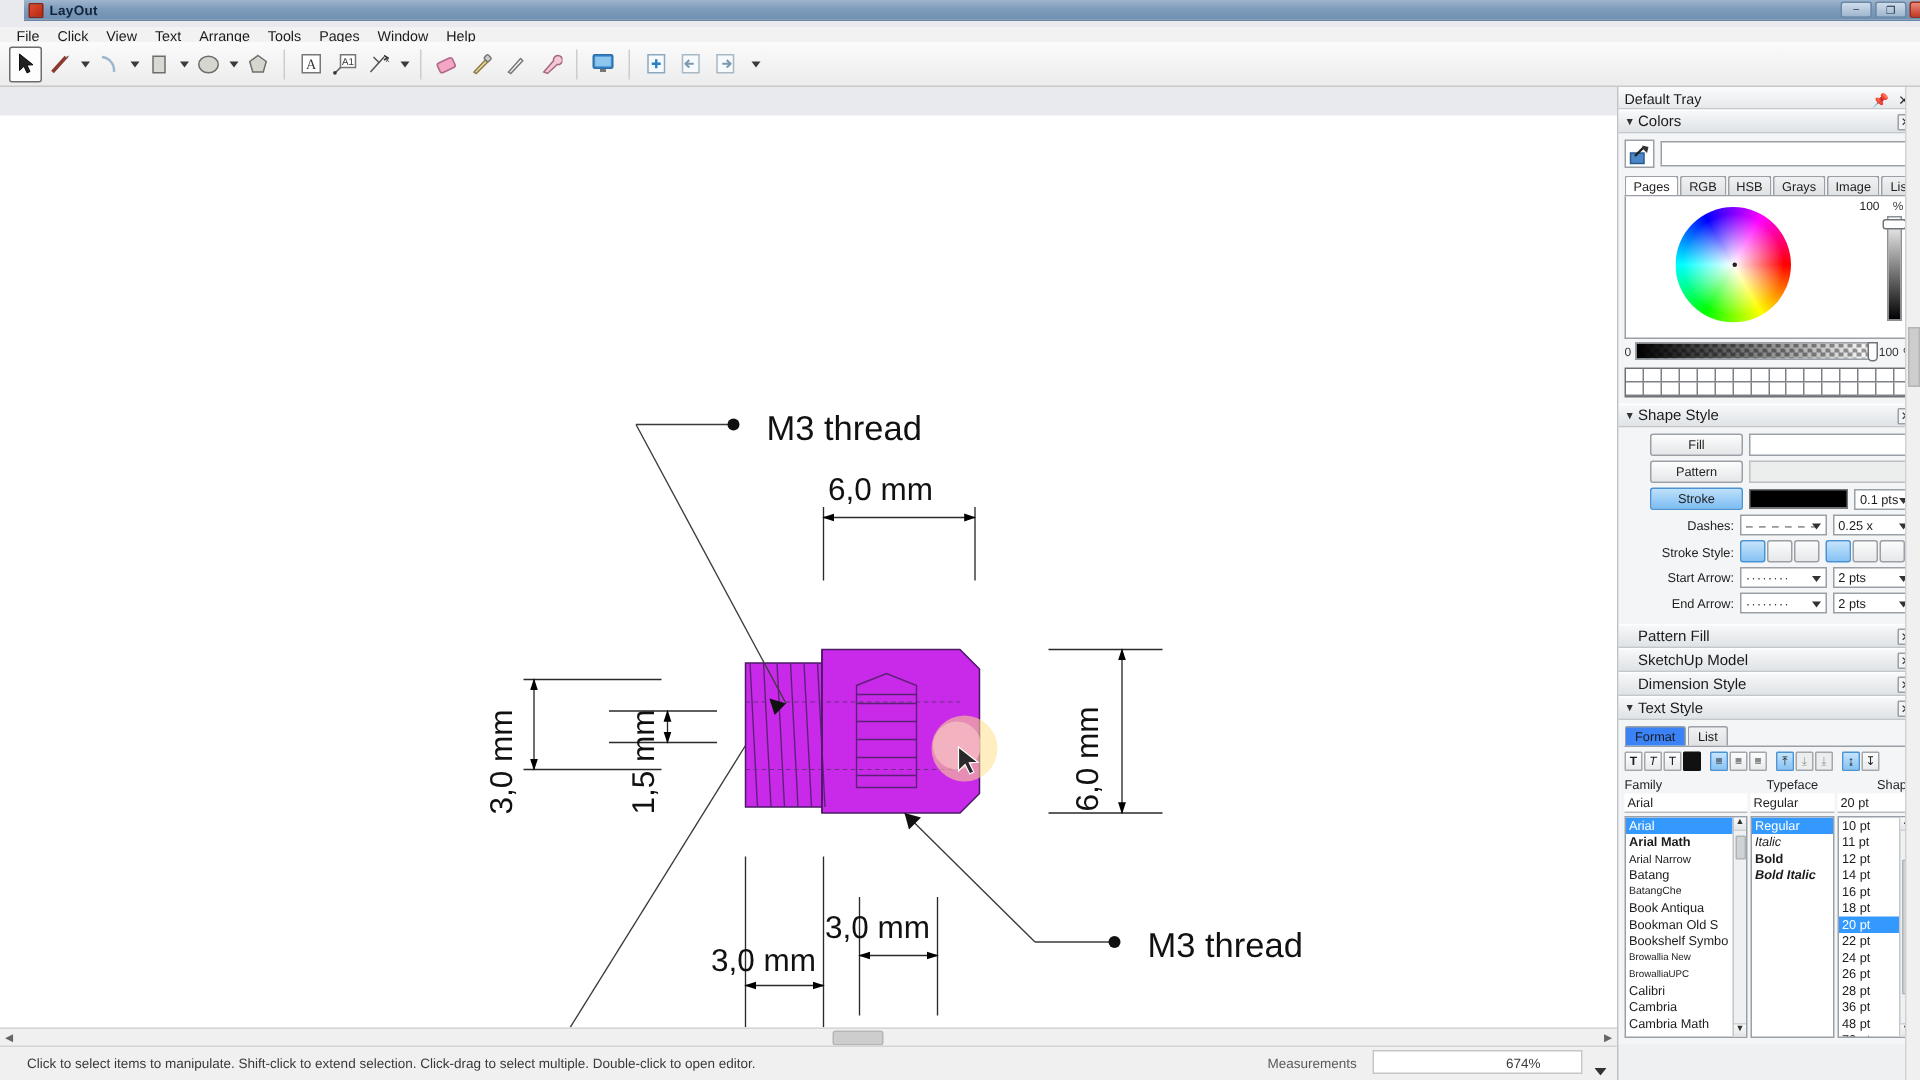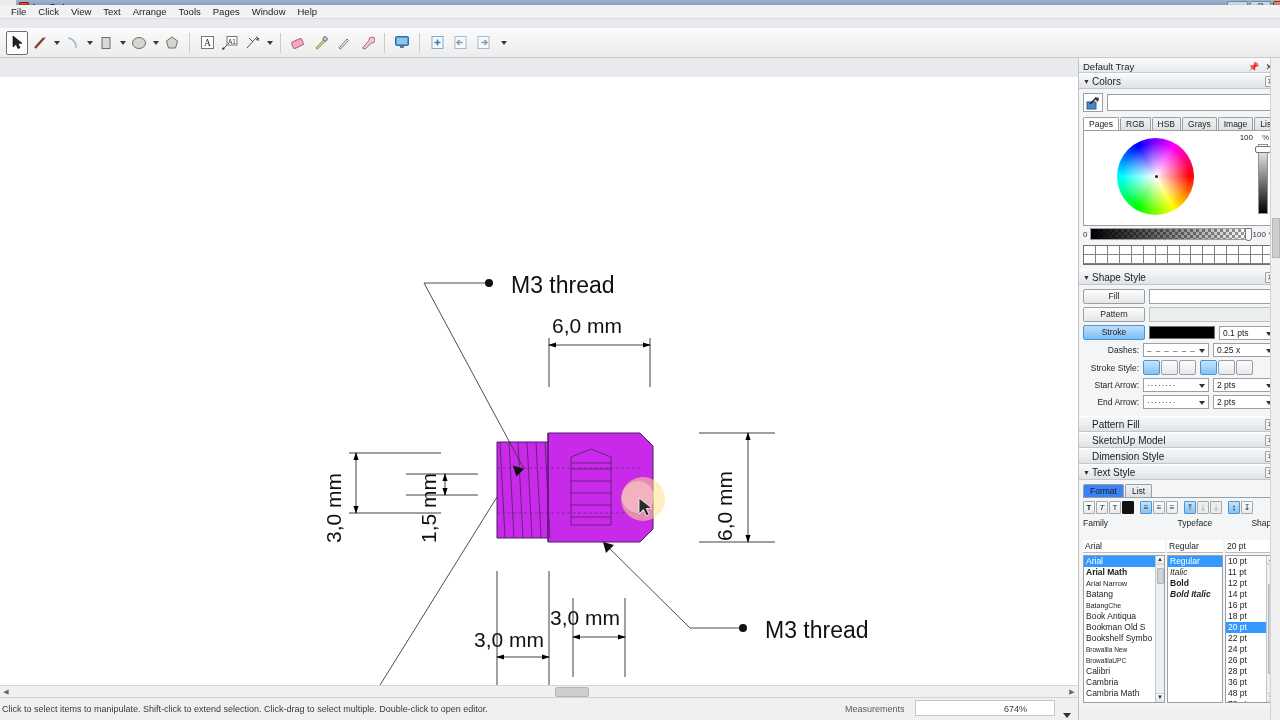--- a/index.html
+++ b/index.html
@@ -30,21 +30,21 @@
   .tb-btn {
     width:21px; height:11px; border:1px solid #6c89a8; border-radius:2px;
     background:linear-gradient(180deg,#cfdcea,#9db6ce);
     display:flex; align-items:center; justify-content:center;
     font-size:7px; color:#17293f;
   }
   .tb-btn.close { background:linear-gradient(180deg,#e88b7d,#c33a24); border-color:#9d2c18; color:#fff; }
 
   
   .menubar {
-    position:absolute; left:0; top:5px; width:1280px; height:14px;
+    position:absolute; left:0; top:18px; width:1280px; height:14px;
     background:#f2f2f2; border-bottom:1px solid #dcdcdc;
     display:flex; align-items:center; padding-left:5px;
   }
   .menu-item { font-size:9.5px; padding:0 6px; color:#1b1b1b; line-height:13px; cursor:default; }
 
   
   .toolbar {
     position:absolute; left:0; top:28px; width:1280px; height:30px;
     background:linear-gradient(180deg,#fbfbfb,#ececec);
     border-bottom:1px solid #c9c9c9;
@@ -98,21 +98,21 @@
   .hscroll .arrow { width:12px; text-align:center; font-size:7px; color:#666; }
   .hscroll .track { flex:1; position:relative; height:10px; }
   .hscroll .thumb { position:absolute; left:543px; top:0; width:34px; height:10px; background:#cdcdcd; border:1px solid #b5b5b5; border-radius:2px; }
 
   
   .statusbar {
     position:absolute; left:0; top:697px; width:1280px; height:23px;
     background:#f0f0f0; border-top:1px solid #d4d4d4;
     display:flex; align-items:center;
   }
-  .status-text { font-size:9px; color:#3a3a3a; padding-left:2px; }
+  .status-text { font-size:9px; color:#3a3a3a; padding-left:18px; }
   .status-meas-label { position:absolute; left:845px; font-size:9px; color:#5b5b5b; }
   .status-meas-box { position:absolute; left:915px; top:2px; width:140px; height:16px; background:#fff; border:1px solid #c6c6c6; }
   .status-zoom { position:absolute; left:1004px; font-size:9px; color:#3a3a3a; }
   .status-zoom-caret { position:absolute; left:1063px; top:10px; }
 
   
   .tray {
     position:absolute; right:0; top:58px; width:202px; height:662px;
     background:#eef0f2; border-left:1px solid #bfc3c7;
     overflow:hidden;
@@ -177,21 +177,21 @@
     flex:1; height:12px; border:1px solid #9aa0a6; position:relative;
     background:
       linear-gradient(90deg, rgba(0,0,0,1), rgba(0,0,0,0)),
       repeating-conic-gradient(#9b9b9b 0% 25%, #ffffff 0% 50%) 0 0/6px 6px;
   }
   .alpha-knob { position:absolute; right:-3px; top:-1px; width:7px; height:13px; background:#fcfcfc; border:1px solid #6f7478; border-radius:0 0 3px 3px; }
   .swatches { display:grid; grid-template-columns:repeat(16,1fr); grid-template-rows:repeat(2,9px); margin-top:5px; border:1px solid #6d7175; background:#fff; }
   .swatches div { border-right:1px solid #7e8287; border-bottom:1px solid #7e8287; }
 
   
-  .ss-row { display:flex; align-items:center; gap:4px; margin-bottom:3px; }
+  .ss-row { display:flex; align-items:center; gap:4px; margin-bottom:3px;margin-left:17px; }
   .ss-btn {
     width:62px; height:15px; border:1px solid #9aa0a6; border-radius:2px;
     background:linear-gradient(180deg,#fdfdfd,#e4e6e8);
     font-size:8.5px; text-align:center; line-height:13px; color:#222;
   }
   .ss-btn.on { background:linear-gradient(180deg,#bfe0fb,#7cbdf2); border-color:#4a93d4; }
   .ss-field { flex:1; height:15px; background:#fff; border:1px solid #9aa0a6; }
   .ss-field.dis { background:#eceded; border-color:#bcc0c3; }
   .ss-swatch { width:66px; height:13px; background:#000; border:1px solid #6f7376; }
   .ss-lbl { font-size:8.5px; color:#222; width:56px; text-align:right; }
@@ -212,21 +212,21 @@
 
   
   .ts-tabs { display:flex; border-bottom:1px solid #9aa0a6; margin-bottom:3px; }
   .ts-tab { font-size:8.5px; padding:1px 6px; border:1px solid #9aa0a6; border-bottom:none; background:linear-gradient(180deg,#f0f1f2,#dfe1e3); margin-right:1px; border-radius:2px 2px 0 0; }
   .ts-tab.active { background:#3b82f6; }
   .fmt-row { display:flex; gap:1px; margin-bottom:4px; }
   .fmt-btn { width:12px; height:13px; border:1px solid #a3a8ad; background:linear-gradient(180deg,#fdfdfd,#e8eaec); font-size:8px; line-height:11px; text-align:center; border-radius:1px; color:#1b1b1b; }
   .fmt-btn.on { background:linear-gradient(180deg,#c6e4fc,#86c2f3); border-color:#4a93d4; }
   .fmt-btn.dis { color:#9b9b9b; background:#eceded; }
   .fmt-gap { width:4px; }
-  .flist-head { display:flex; font-size:8.5px; color:#222; margin-bottom:12px;gap:29px; }
+  .flist-head { display:flex; font-size:8.5px; color:#222; margin-bottom:1px;gap:29px; }
   .flist-head span:nth-child(1){ width:82px; }
   .flist-head span:nth-child(2){ width:56px; }
   .fval-row { display:flex; gap:2px; margin-bottom:2px; }
   .fval { height:13px; background:#fff; border-bottom:1px solid #b9bdc1; font-size:8.5px; padding-left:2px; line-height:13px; color:#222; }
   .fval.fam { width:82px; }
   .fval.typ { width:56px; }
   .fval.siz { flex:1; }
   .lists { display:flex; gap:2px; }
   .lbox { background:#fff; border:1px solid #9aa0a6; height:148px; overflow:hidden; position:relative; }
   .lbox.fam { width:82px; }

